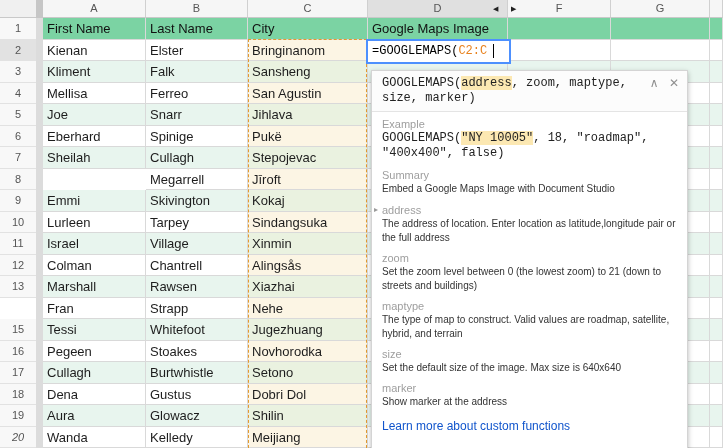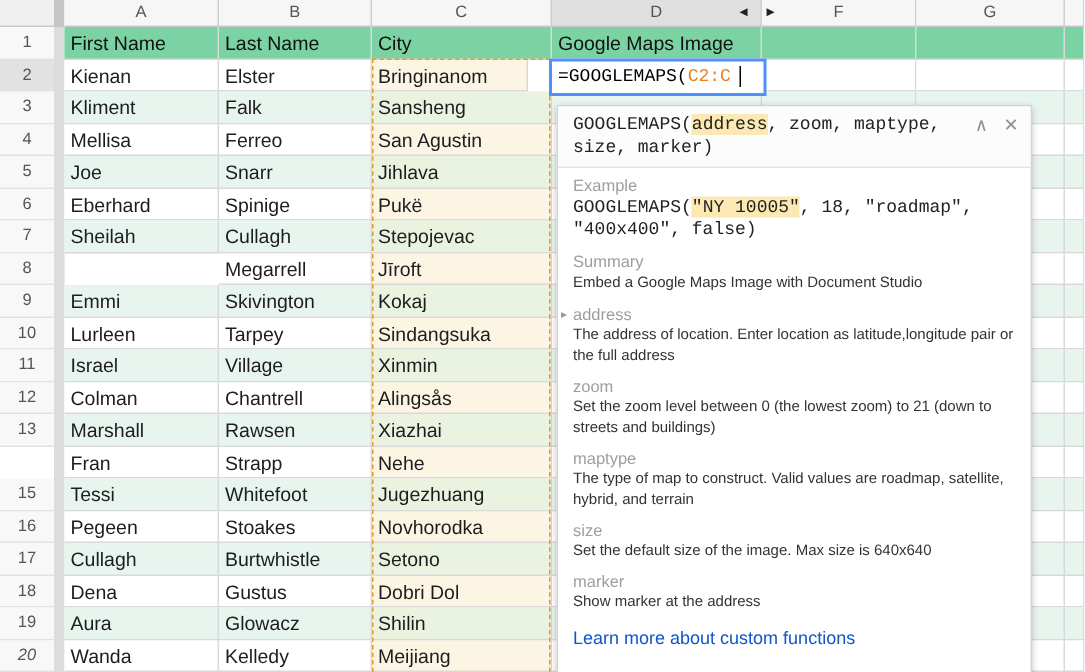--- a/index.html
+++ b/index.html
@@ -109,21 +109,21 @@
   <div id="grid">
       <div class="cell hdr" style="left: 43px; top: 18px; width: 103px; height: 21.5px; line-height: 21.5px; background: rgb(123, 211, 163);">First Name</div>
       <div class="cell hdr" style="left: 146px; top: 18px; width: 102px; height: 21.5px; line-height: 21.5px; background: rgb(123, 211, 163);">Last Name</div>
       <div class="cell hdr" style="left: 248px; top: 18px; width: 120px; height: 21.5px; line-height: 21.5px; background: rgb(123, 211, 163);">City</div>
       <div class="cell hdr" style="left: 368px; top: 18px; width: 140px; height: 21.5px; line-height: 21.5px; background: rgb(123, 211, 163);">Google Maps Image</div>
       <div class="cell hdr" style="left: 508px; top: 18px; width: 103px; height: 21.5px; line-height: 21.5px; background: rgb(123, 211, 163);"></div>
       <div class="cell hdr" style="left: 611px; top: 18px; width: 99px; height: 21.5px; line-height: 21.5px; background: rgb(123, 211, 163);"></div>
       <div class="cell hdr" style="left: 710px; top: 18px; width: 13px; height: 21.5px; line-height: 21.5px; background: rgb(123, 211, 163);"></div>
       <div class="cell" style="left: 43px; top: 39.5px; width: 103px; height: 21.5px; line-height: 21.5px; background: rgb(255, 255, 255);">Kienan</div>
       <div class="cell" style="left: 146px; top: 39.5px; width: 102px; height: 21.5px; line-height: 21.5px; background: rgb(255, 255, 255);">Elster</div>
-      <div class="cell" style="left: 248px; top: 39.5px; width: 104px; height: 21.5px; line-height: 21.5px; background: rgb(252, 245, 228);">Bringinanom</div>
+      <div class="cell" style="left: 248px; top: 39.5px; width: 120px; height: 21.5px; line-height: 21.5px; background: rgb(252, 245, 228);">Bringinanom</div>
       <div class="cell" style="left: 368px; top: 39.5px; width: 140px; height: 21.5px; line-height: 21.5px; background: rgb(255, 255, 255);"></div>
       <div class="cell" style="left: 508px; top: 39.5px; width: 103px; height: 21.5px; line-height: 21.5px; background: rgb(255, 255, 255);"></div>
       <div class="cell" style="left: 611px; top: 39.5px; width: 99px; height: 21.5px; line-height: 21.5px; background: rgb(255, 255, 255);"></div>
       <div class="cell" style="left: 710px; top: 39.5px; width: 13px; height: 21.5px; line-height: 21.5px; background: rgb(255, 255, 255);"></div>
       <div class="cell" style="left: 43px; top: 61px; width: 103px; height: 21.5px; line-height: 21.5px; background: rgb(232, 245, 238);">Kliment</div>
       <div class="cell" style="left: 146px; top: 61px; width: 102px; height: 21.5px; line-height: 21.5px; background: rgb(232, 245, 238);">Falk</div>
       <div class="cell" style="left: 248px; top: 61px; width: 120px; height: 21.5px; line-height: 21.5px; background: rgb(234, 242, 224);">Sansheng</div>
       <div class="cell" style="left: 368px; top: 61px; width: 140px; height: 21.5px; line-height: 21.5px; background: rgb(232, 245, 238);"></div>
       <div class="cell" style="left: 508px; top: 61px; width: 103px; height: 21.5px; line-height: 21.5px; background: rgb(232, 245, 238);"></div>
       <div class="cell" style="left: 611px; top: 61px; width: 99px; height: 21.5px; line-height: 21.5px; background: rgb(232, 245, 238);"></div>

